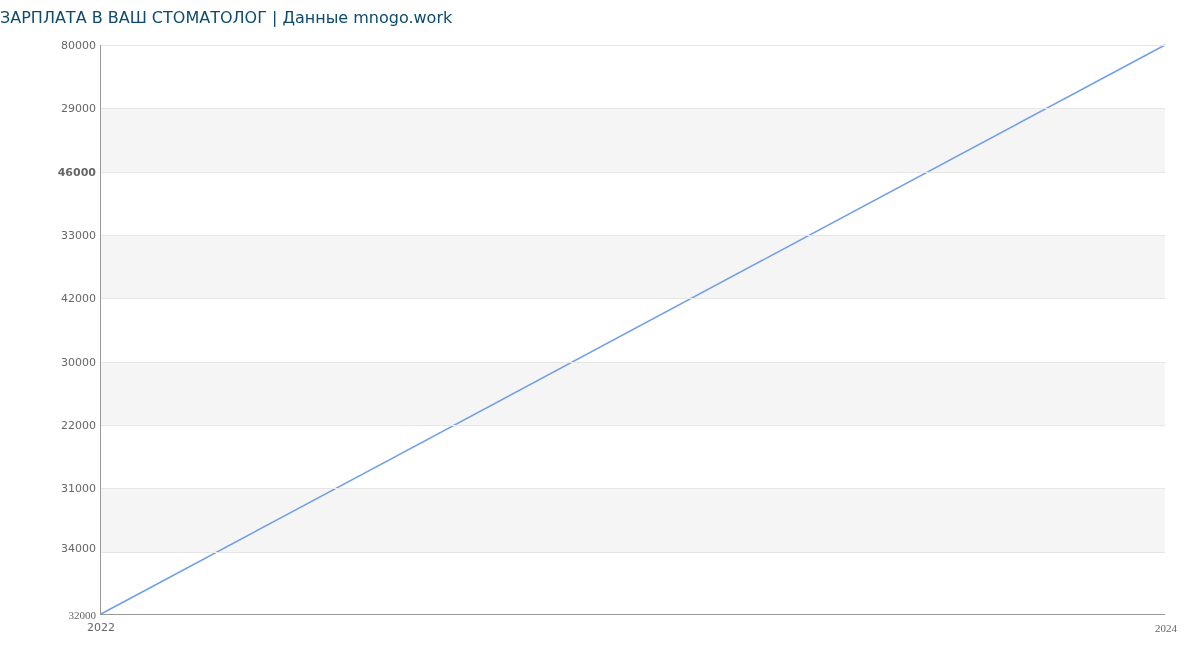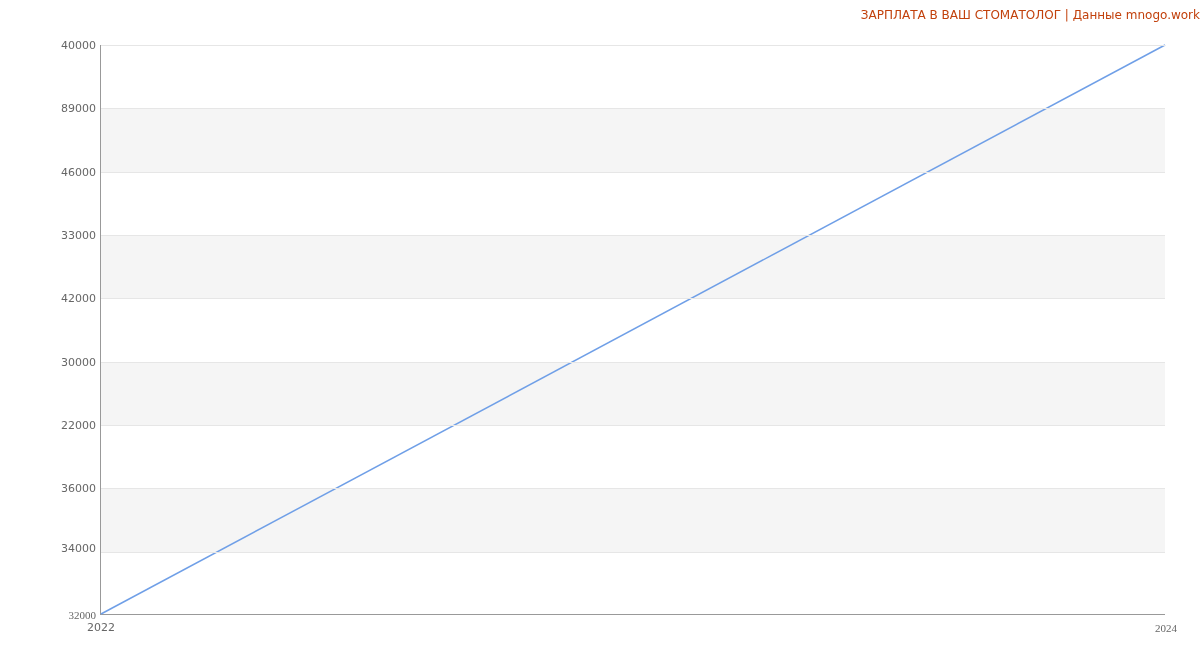--- a/index.html
+++ b/index.html
@@ -14,23 +14,23 @@
   .chart-wrap {
     position: relative;
     width: 1200px;
     height: 650px;
   }
   .title {
     position: absolute;
     top: 8px;
     left: 0;
     right: 0;
-    text-align: right;
-    font-size: 12px;
-    color: #c2410c;
+    text-align: left;
+    font-size: 16px;
+    color: #0c4a6e;
     font-weight: 400;
   }
   .plot {
     position: absolute;
     left: 100px;
     top: 45px;
     width: 1065px;
     height: 570px;
     border-left: 1px solid #999;
     border-bottom: 1px solid #999;
@@ -86,31 +86,31 @@
       <div class="band" style="top: 190px; height: 63.3333px;"></div>
       <div class="band" style="top: 316.667px; height: 63.3333px;"></div>
       <div class="band" style="top: 443.333px; height: 63.3333px;"></div>
     <svg class="line-layer" id="line-layer" viewBox="0 0 1065 570" preserveAspectRatio="none">
         <polyline points="0,570 1065,0" fill="none" stroke="#6f9fe7" stroke-width="1.5" vector-effect="non-scaling-stroke"></polyline>
       </svg>
   <div class="y-tick" style="top: 570px; font-family: Liberation Serif, serif;">32000</div>
       <div class="y-grid" style="top: 506.667px;"></div>
       <div class="y-tick" style="top: 503px; text-align: right;">34000</div>
       <div class="y-grid" style="top: 443.333px;"></div>
-      <div class="y-tick" style="top: 443.333px;">36000</div>
+      <div class="y-tick" style="top: 443.333px;">31000</div>
       <div class="y-grid" style="top: 380px;"></div>
       <div class="y-tick" style="top: 380px;">22000</div>
       <div class="y-grid" style="top: 316.667px;"></div>
       <div class="y-tick" style="top: 316.667px;">30000</div>
       <div class="y-grid" style="top: 253.333px;"></div>
       <div class="y-tick" style="top: 253.333px;">42000</div>
       <div class="y-grid" style="top: 190px;"></div>
       <div class="y-tick" style="top: 190px;">33000</div>
       <div class="y-grid" style="top: 126.667px;"></div>
-      <div class="y-tick" style="top: 126.667px;">46000</div>
+      <div class="y-tick" style="top: 126.667px; font-weight: bold;">46000</div>
       <div class="y-grid" style="top: 63.3333px;"></div>
-      <div class="y-tick" style="top: 63.3333px;">89000</div>
+      <div class="y-tick" style="top: 63.3333px;">29000</div>
       <div class="y-grid" style="top: 0px;"></div>
-      <div class="y-tick" style="top: 0px;">40000</div>
+      <div class="y-tick" style="top: 0px;">80000</div>
       <div class="x-tick" style="left: 0px;">2022</div>
       <div class="x-tick" style="left: 1065px; font-family: Liberation Serif, serif;">2024</div>
     </div>
 </div>
 
 </body></html>

